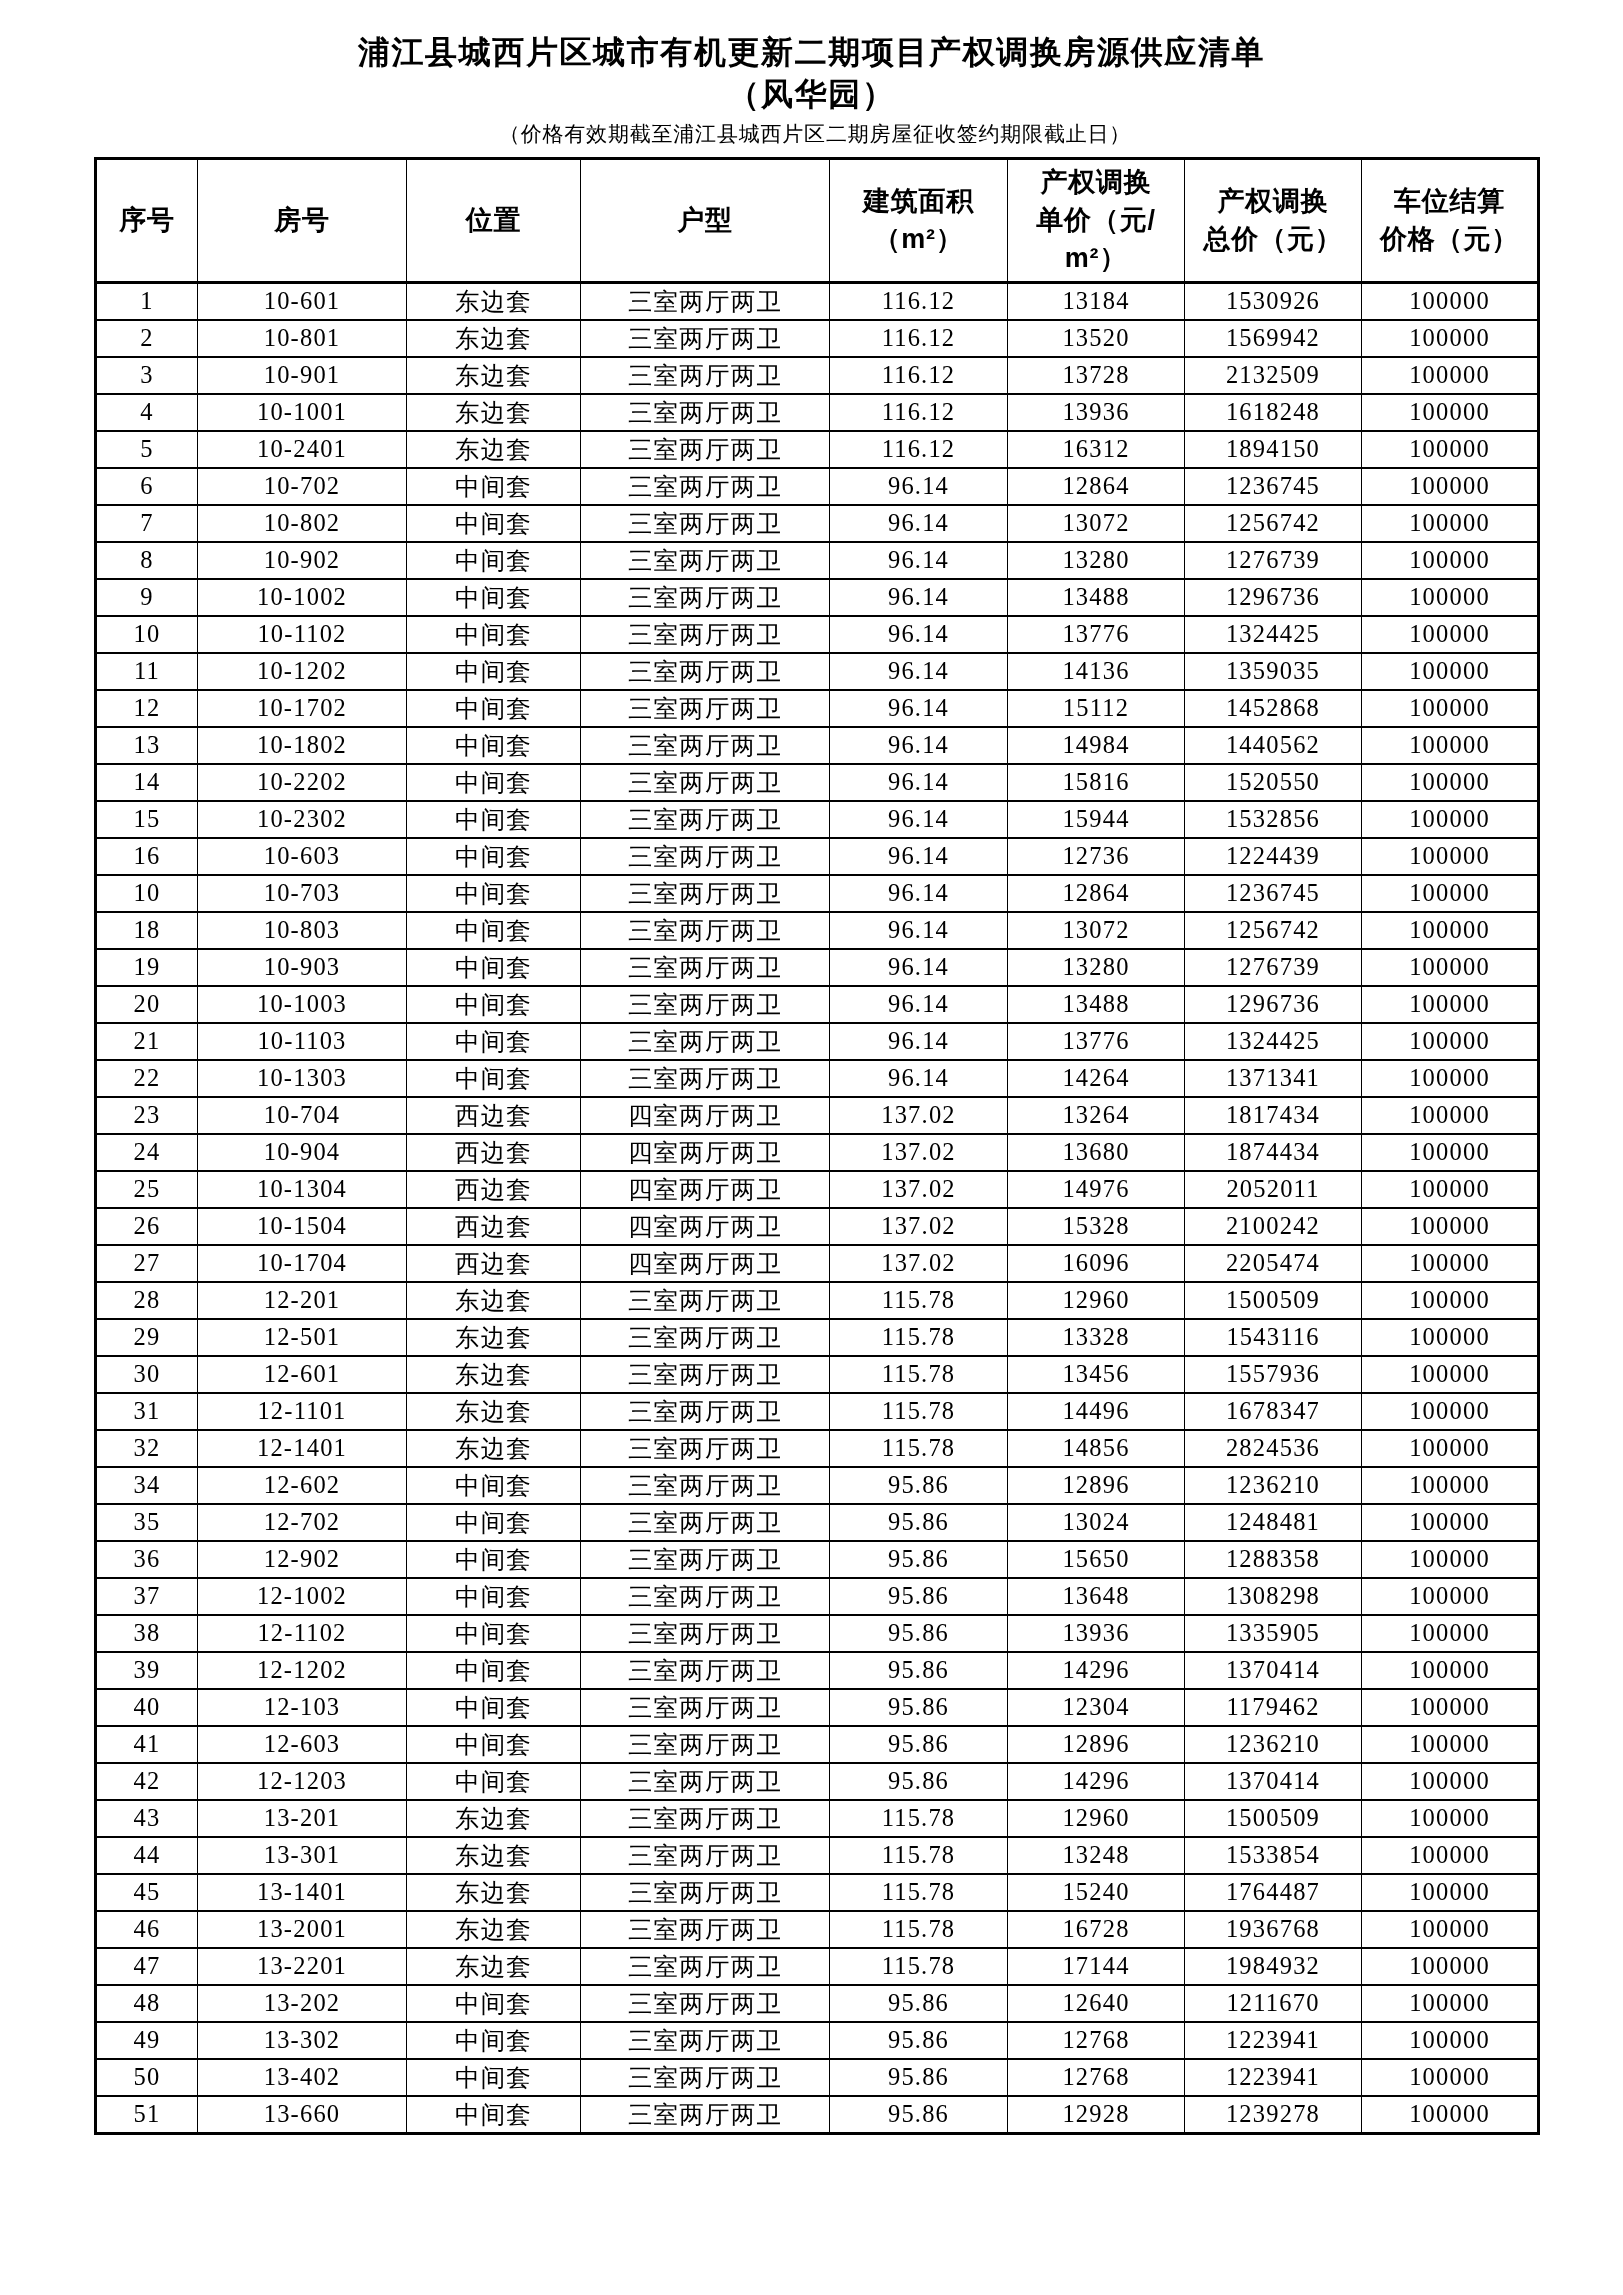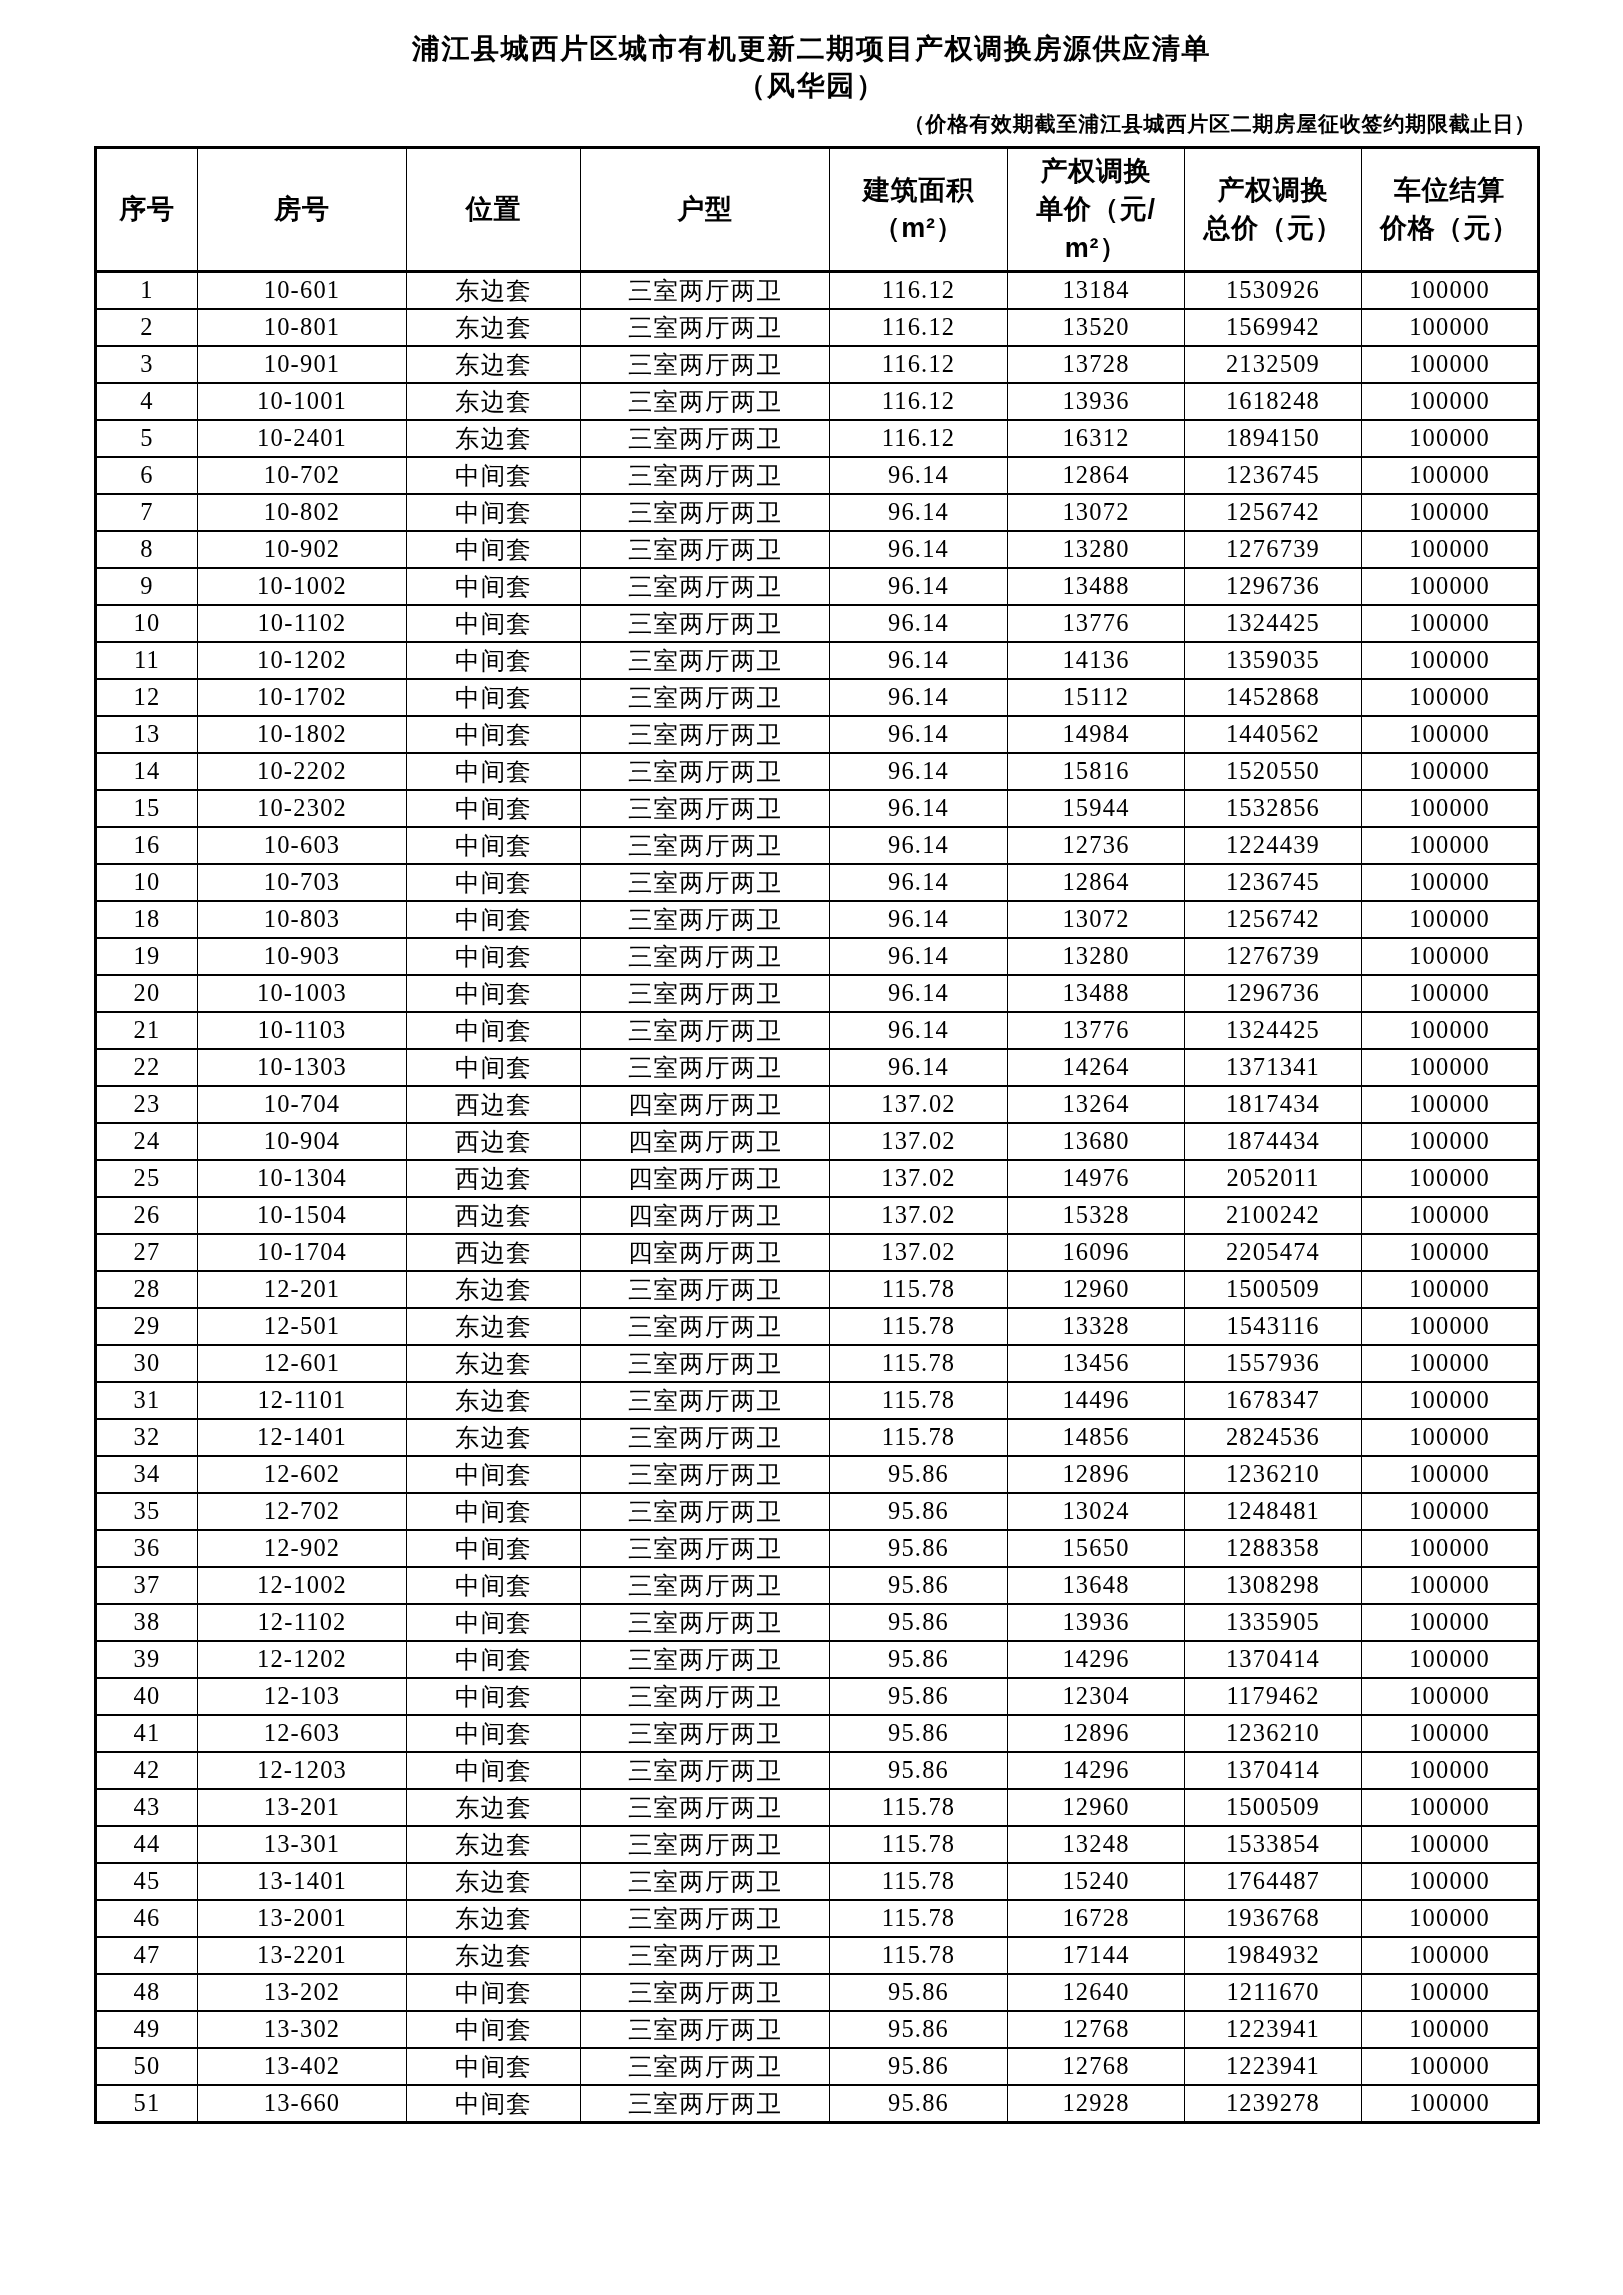--- a/index.html
+++ b/index.html
@@ -8,30 +8,30 @@
     color: #000;
     font-family: "Liberation Serif", "DejaVu Serif", serif;
     overflow: hidden;
   }
   .page { width: 1623px; }
   .title-block {
     margin-top: 31px;
     text-align: center;
     font-family: "Liberation Sans", "DejaVu Sans", sans-serif;
     font-weight: 900;
-    font-size: 28px;
+    font-size: 32px;
     line-height: 1.32;
     letter-spacing: 1.6px;
   }
   .subtitle {
     width: 1442px;
     margin: 4.9px 0 8.2px 94px;
-    text-align: right;
+    text-align: center;
     font-family: "Liberation Sans", "DejaVu Sans", sans-serif;
-    font-weight: 700;
+    font-weight: 400;
     font-size: 21px;
     letter-spacing: 0.8px;
   }
   table.housing-table {
     margin-left: 94px;
     width: 1442px;
     border-collapse: collapse;
     table-layout: fixed;
     border: 3.3px solid #000;
   }

